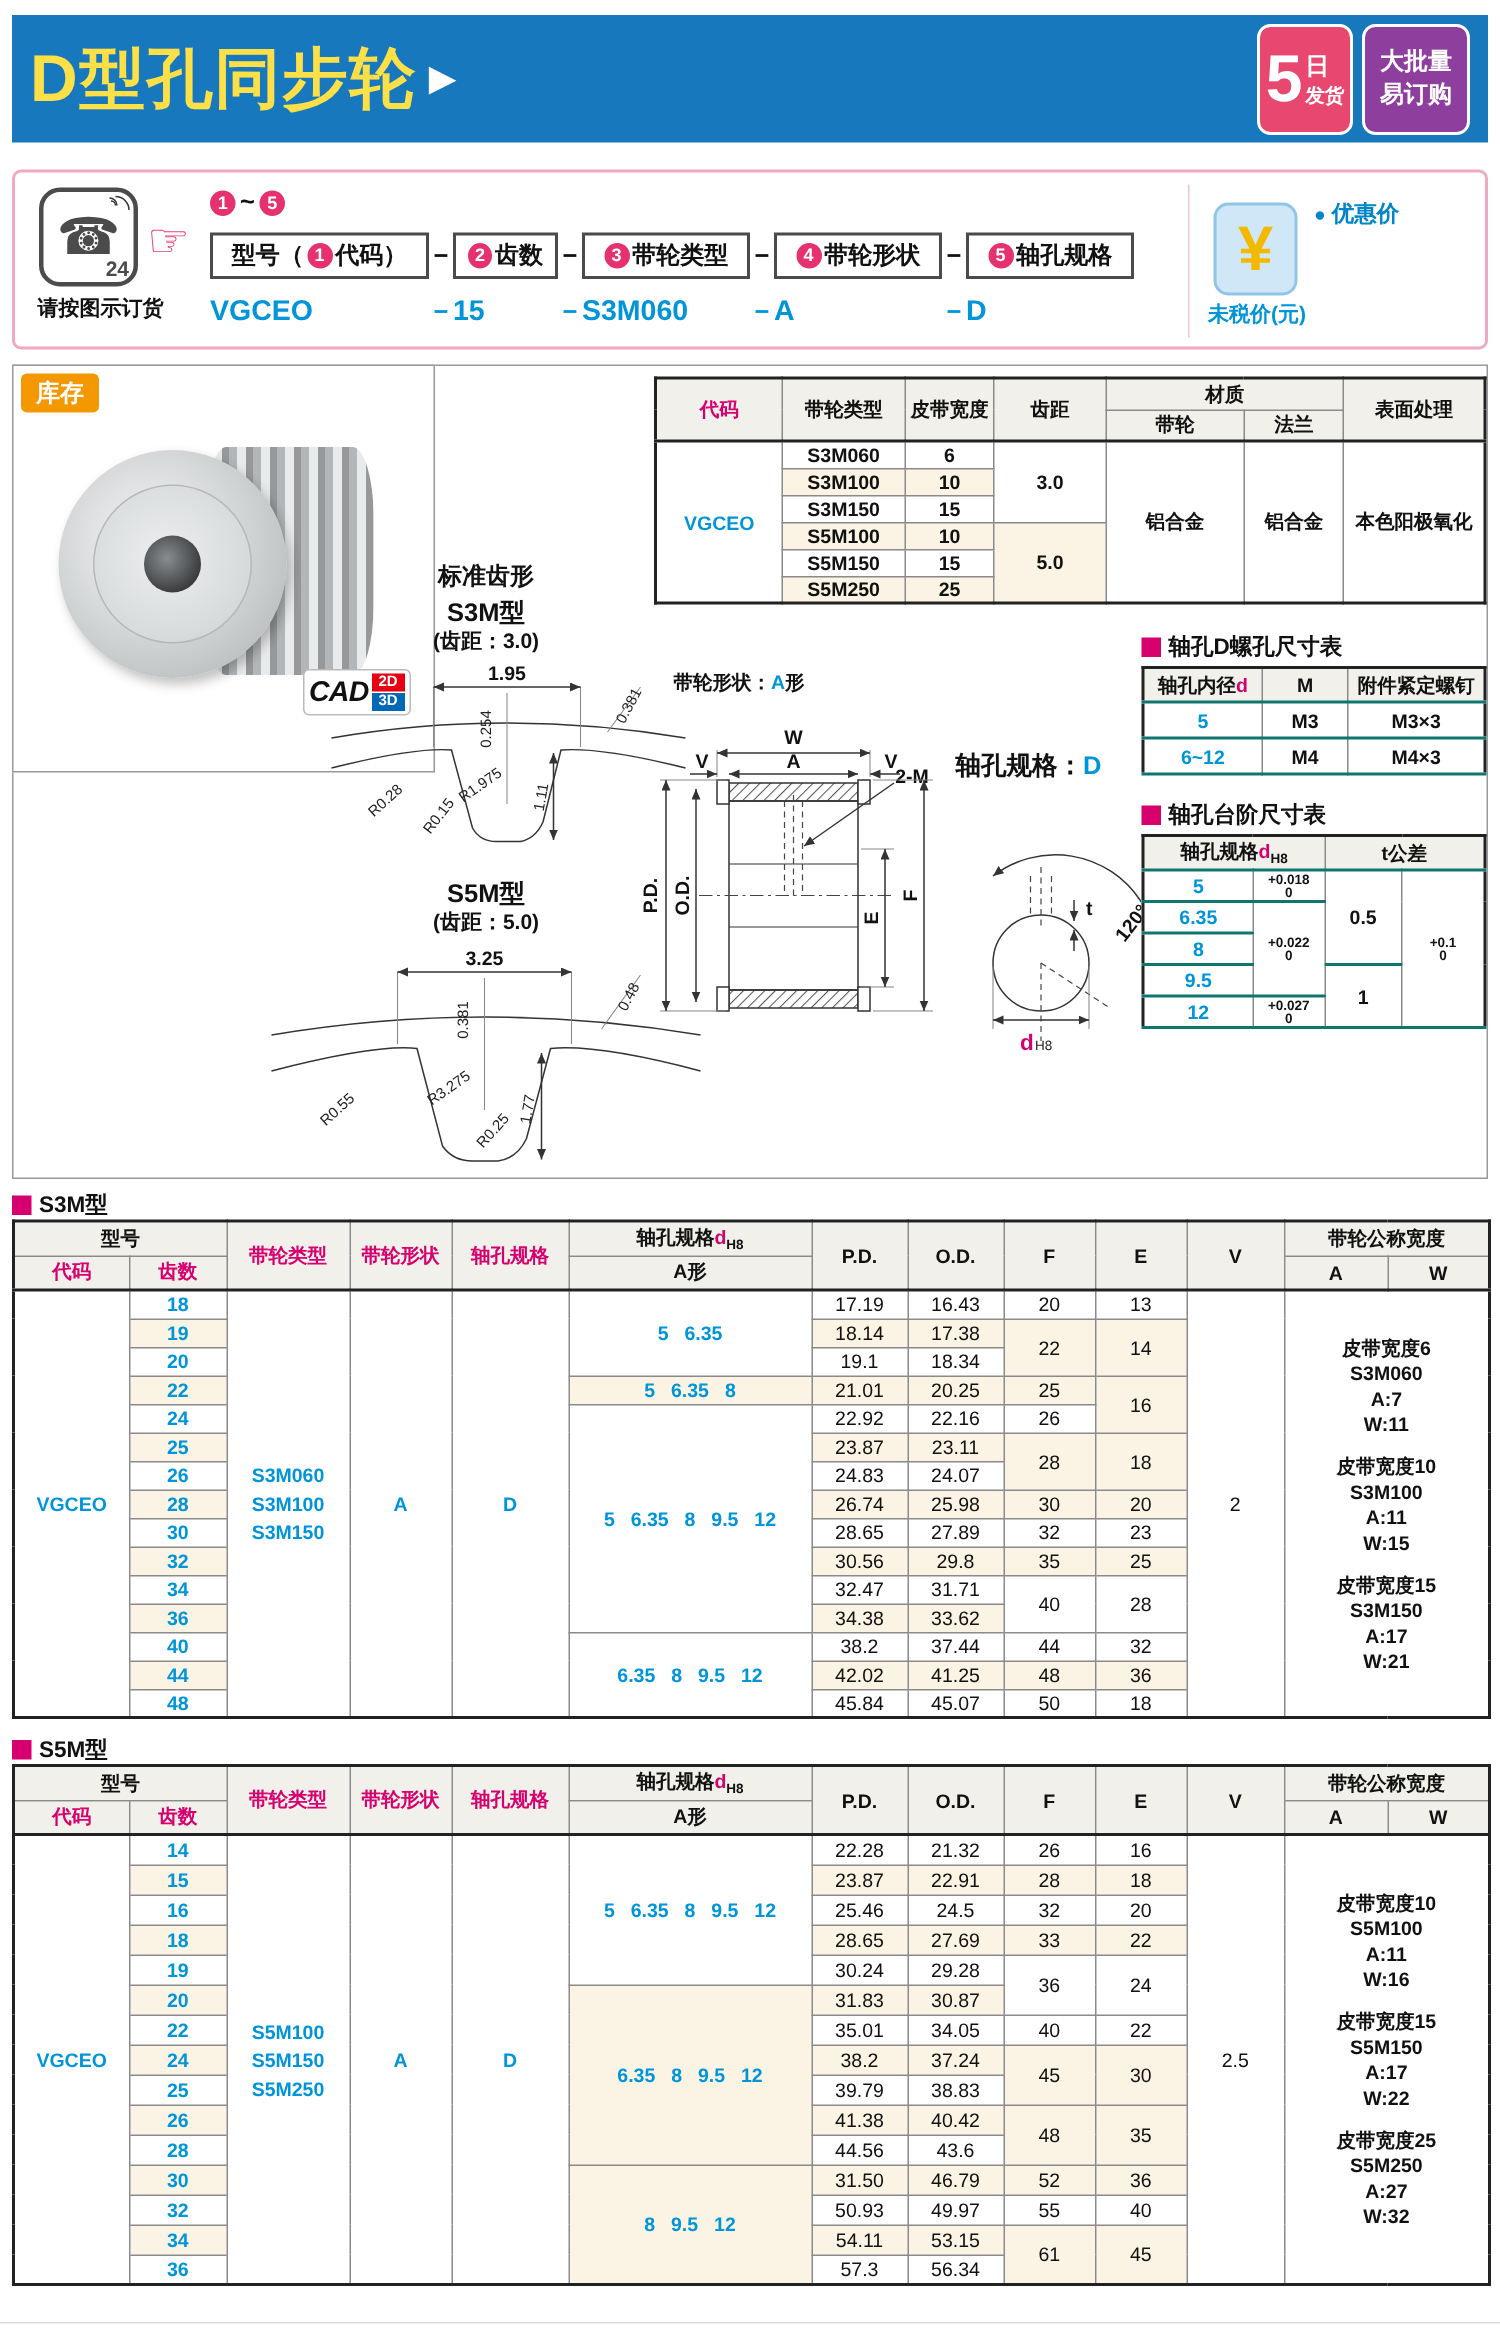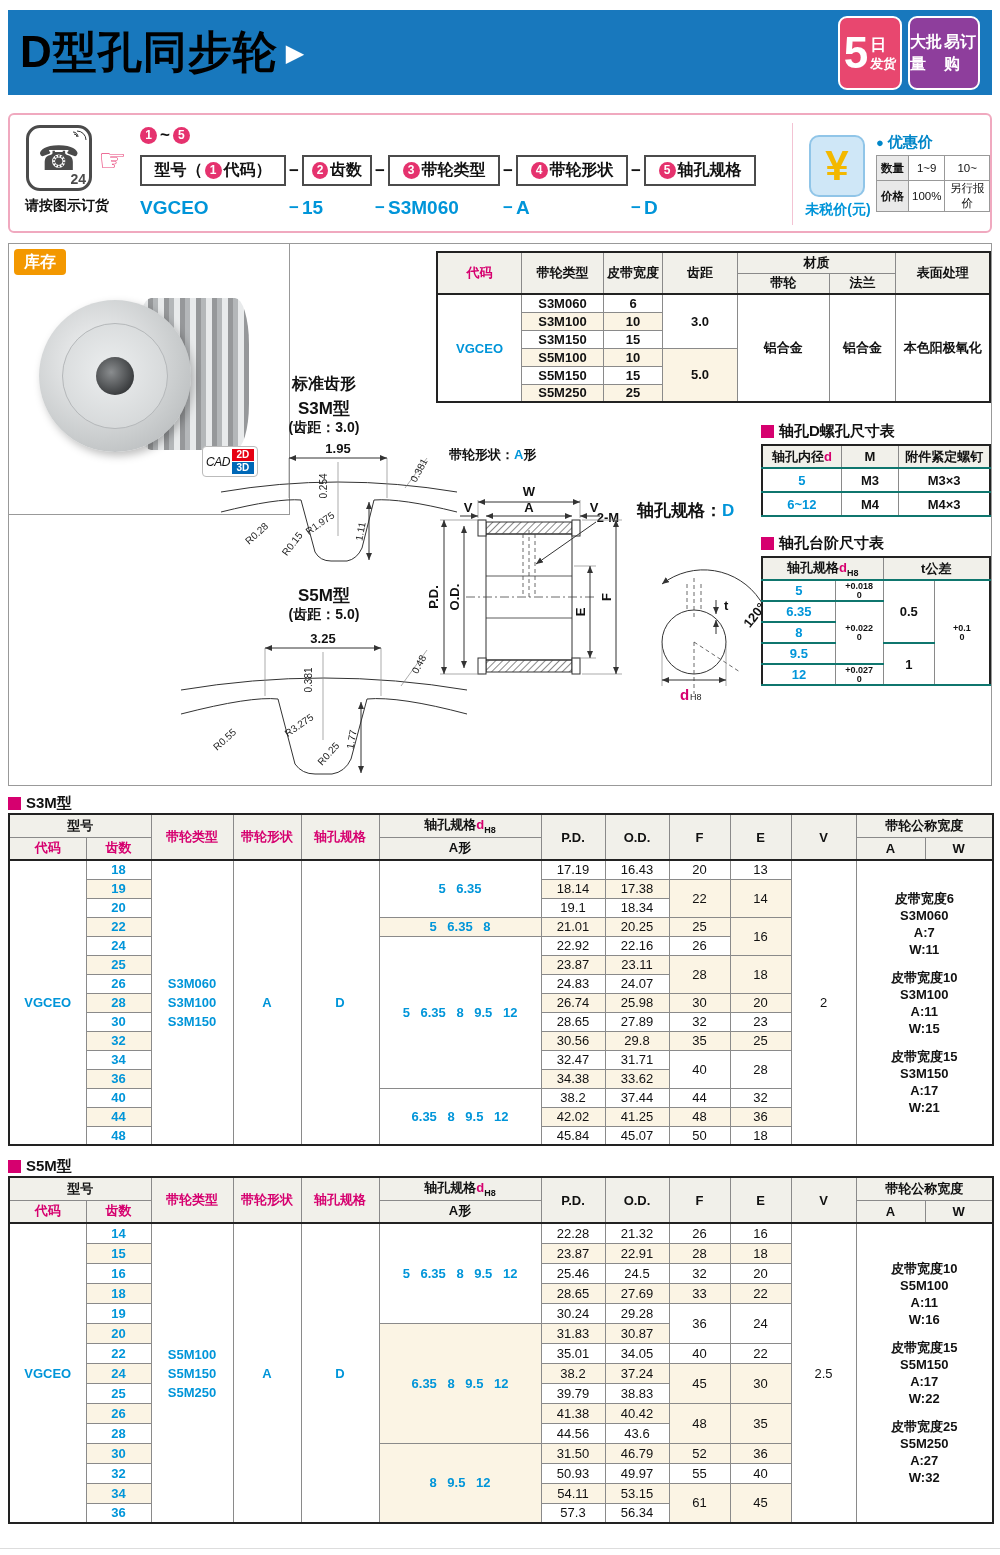--- a/index.html
+++ b/index.html
@@ -5,31 +5,31 @@
 *{margin:0;padding:0;box-sizing:border-box}
 html,body{width:1000px;background:#fff}
 body{position:relative;height:1555px;font-family:"Liberation Sans","DejaVu Sans",sans-serif;color:#111}
 .abs{position:absolute}
 .b{font-weight:bold}
 .blue{color:#0095d9}
 .mag{color:#d6006f}
 .sub{font-size:9px;vertical-align:sub}
 
 .header{left:8px;top:10px;width:984px;height:85px;background:#1878bd;display:flex;align-items:center;padding:0 12px}
-.h-title{color:#000000;font-size:44px;font-weight:bold;letter-spacing:1px;white-space:nowrap}
+.h-title{color:#fde047;font-size:44px;font-weight:bold;letter-spacing:1px;white-space:nowrap}
 .h-arrow{color:#fff;font-size:24px;margin:0 8px}
 .h-sub1{color:#fff;font-size:27px;font-weight:bold;line-height:31px}
 .h-sub2{color:#fff;font-size:21px;font-weight:bold;line-height:24px}
 .badge{border:2px solid #fff;border-radius:9px;color:#fff;font-weight:bold;height:74px;display:flex;align-items:center;justify-content:center}
 .badge-ship{margin-left:auto;background:#e8476f;width:64px}
 .bs-big{font-size:44px;line-height:44px}
 .bs-col{display:flex;flex-direction:column;margin-left:2px}
 .bs-top{font-size:16px;line-height:22px}
 .bs-bot{font-size:13px;line-height:16px}
-.badge-bulk{background:#8e3e9c;width:72px;margin-left:6px;flex-direction:row;font-size:16px;line-height:22px}
+.badge-bulk{background:#8e3e9c;width:72px;margin-left:6px;flex-direction:column;font-size:16px;line-height:22px}
 
 .order-bar{left:8px;top:113px;width:984px;height:120px;border:2px solid #f0a9bf;border-radius:6px;background:#fff}
 .phone-box{left:16px;top:10px;width:66px;height:66px;border:3px solid #4b4b4b;border-radius:14px;display:flex;align-items:center;justify-content:center}
 .phone-glyph{font-size:34px;color:#4b4b4b;line-height:1}
 .phone-num{position:absolute;right:3px;bottom:1px;font-size:14px;font-weight:bold;color:#4b4b4b}
 .phone-waves{position:absolute;right:2px;top:2px}
 .phone-caption{left:2px;top:82px;width:110px;text-align:center;font-size:14px;font-weight:bold}
 .pointer{left:88px;top:26px;font-size:32px;color:#e8447a}
 .note-row{left:130px;top:10px;display:flex;align-items:center;gap:3px;font-size:17px;font-weight:bold}
 .circ{display:inline-block;width:17px;height:17px;border-radius:50%;background:#e5326e;color:#fff;font-size:12px;line-height:17px;text-align:center;font-weight:bold}
@@ -52,21 +52,21 @@
 
 .stock{left:8px;top:243px;width:984px;height:543px;border:1px solid #999}
 .kc-badge{left:5px;top:5px;width:52px;height:26px;background:#f39800;color:#fff;font-weight:bold;font-size:16px;border-radius:4px;display:flex;align-items:center;justify-content:center;z-index:3}
 .photo-box{left:-1px;top:-1px;width:282px;height:272px;border:1px solid #999;background:#fff}
 .pulley{left:30px;top:42px;width:215px;height:175px}
 .p-teeth{position:absolute;left:98px;top:12px;width:112px;height:152px;border-radius:14px/46px;background:repeating-linear-gradient(90deg,#b4b7b9 0 5px,#e8eaeb 5px 11px,#96989a 11px 16px)}
 .p-flange{position:absolute;left:0;top:14px;width:152px;height:152px;border-radius:50%;background:radial-gradient(circle at 40% 40%,#f5f6f7,#c9cccd 62%,#aeb1b3);box-shadow:3px 4px 8px rgba(0,0,0,.25)}
 .p-hub{position:absolute;left:23px;top:37px;width:106px;height:106px;border-radius:50%;background:radial-gradient(circle at 45% 45%,#eceeef,#ced1d2);border:1px solid #b5b8ba}
 .p-bore{position:absolute;left:57px;top:71px;width:38px;height:38px;border-radius:50%;background:radial-gradient(circle at 40% 40%,#8a8d8f,#3a3c3e 72%)}
 .cad-badge{left:193px;top:202px;display:flex;align-items:center;gap:2px;background:#fff;border:1px solid #bbb;border-radius:4px;padding:2px 3px}
-.cad-word{font-size:12px;font-weight:normal;font-style:italic;letter-spacing:-.5px}
+.cad-word{font-size:19px;font-weight:bold;font-style:italic;letter-spacing:-.5px}
 .cad-col{display:flex;flex-direction:column;gap:1px}
 .cad-2d,.cad-3d{color:#fff;font-size:10px;font-weight:bold;width:22px;text-align:center;line-height:12px}
 .cad-2d{background:#e60012}
 .cad-3d{background:#0068b7}
 .lbl{font-weight:bold;text-align:center}
 .spec-table,.mini-table{border-collapse:collapse;table-layout:fixed;background:#fff;border:2px solid #222}
 .spec-table th,.spec-table td,.mini-table th,.mini-table td{border:1px solid #8a8a8a;text-align:center;vertical-align:middle;font-size:13px;padding:0}
 .spec-table thead th{background:#f1f0ea;font-weight:bold;height:21px}
 .spec-table thead{border-bottom:2px solid #222}
 .spec-table tbody td{height:18px}
@@ -191,34 +191,20 @@
 
   <div class="pdivider abs"></div>
   <div class="yen-box abs">
       <span>¥</span>
     </div>
   <div class="untaxed abs">未税价(元)</div>
   <div class="yh-title abs">
     <span class="pdot">●</span>
     <span>优惠价</span>
   </div>
-  <table class="price-table abs">
-    <tbody>
-        <tr>
-      <th>数量</th>
-      <td>1~9</td>
-      <td>10~</td>
-    </tr>
-    <tr>
-      <th>价格</th>
-      <td>100%</td>
-      <td>另行报价</td>
-    </tr>
-  </tbody>
-    </table>
 </div>
 
 <div class="stock abs">
   <div class="kc-badge abs">库存</div>
 
   <div class="photo-box abs">
     <div class="pulley abs">
       <div class="p-teeth"></div>
       <div class="p-flange"></div>
       <div class="p-hub"></div>

